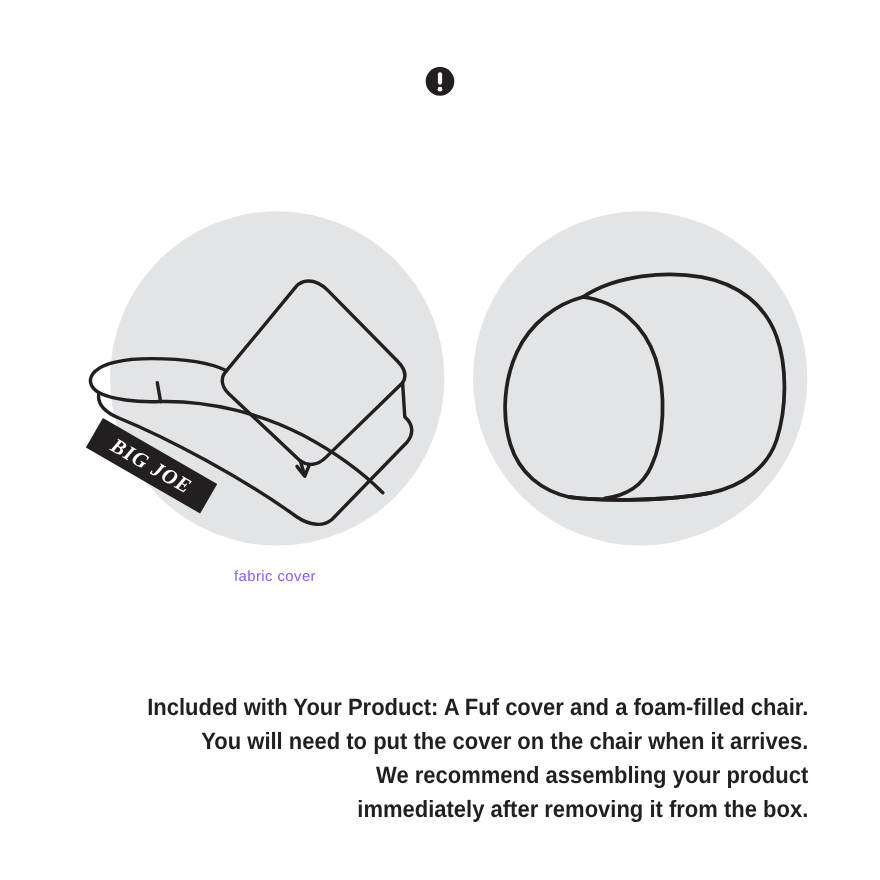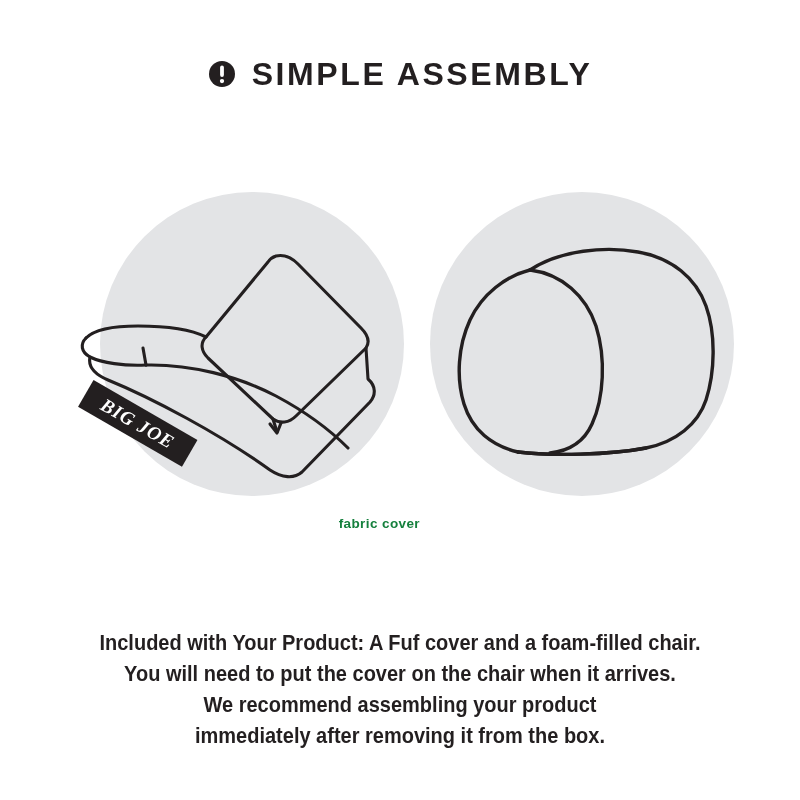--- a/index.html
+++ b/index.html
@@ -86,35 +86,35 @@
     width: 340px;
     height: 330px;
     overflow: visible;
   }
 
   .caption {
     position: absolute;
     top: 336px;
     left: 0;
     width: 340px;
-    text-align: right;
+    text-align: center;
     font-family: "Liberation Sans", sans-serif;
     font-size: 13.5px;
-    font-weight: bold;
+    font-weight: normal;
     letter-spacing: 0.4px;
-    color: #15803d;
+    color: #8b5cf6;
   }
 
   
   .note {
     position: absolute;
     left: 40px;
     top: 628px;
     width: 720px;
-    text-align: center;
+    text-align: right;
   }
   .note-line {
     font-family: "Liberation Sans", sans-serif;
     font-size: 21.5px;
     font-weight: bold;
     line-height: 31px;
     color: #231f20;
     white-space: nowrap;
     transform: scaleX(0.93);
   }
@@ -123,21 +123,20 @@
 <body>
 
 <div id="page">
 
   <div class="header">
     <svg class="alert-icon" viewBox="0 0 28 28">
       <circle cx="14" cy="14" r="13" fill="#231f20"></circle>
       <rect x="12.1" y="5.6" width="3.8" height="11.4" rx="1.9" fill="#ffffff"></rect>
       <circle cx="14" cy="21.1" r="2.15" fill="#ffffff"></circle>
     </svg>
-    <div class="header-title">SIMPLE ASSEMBLY</div>
   </div>
 
   <div class="panels">
 
     <div class="panel panel-left">
       <div class="circle-bg"></div>
 
       <svg class="art" viewBox="0 0 340 330">
         <defs>
           <clipPath id="clipCircleLeft">

